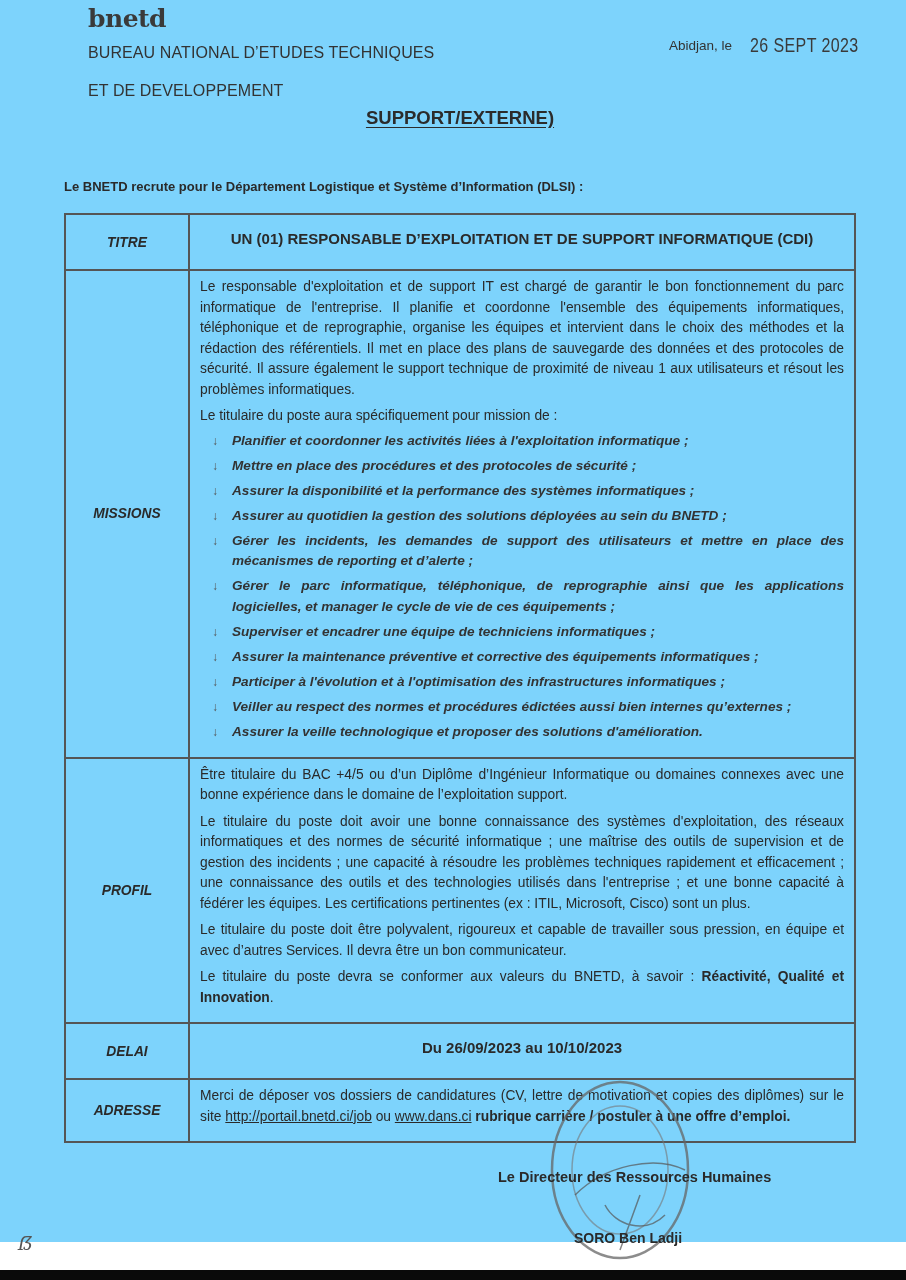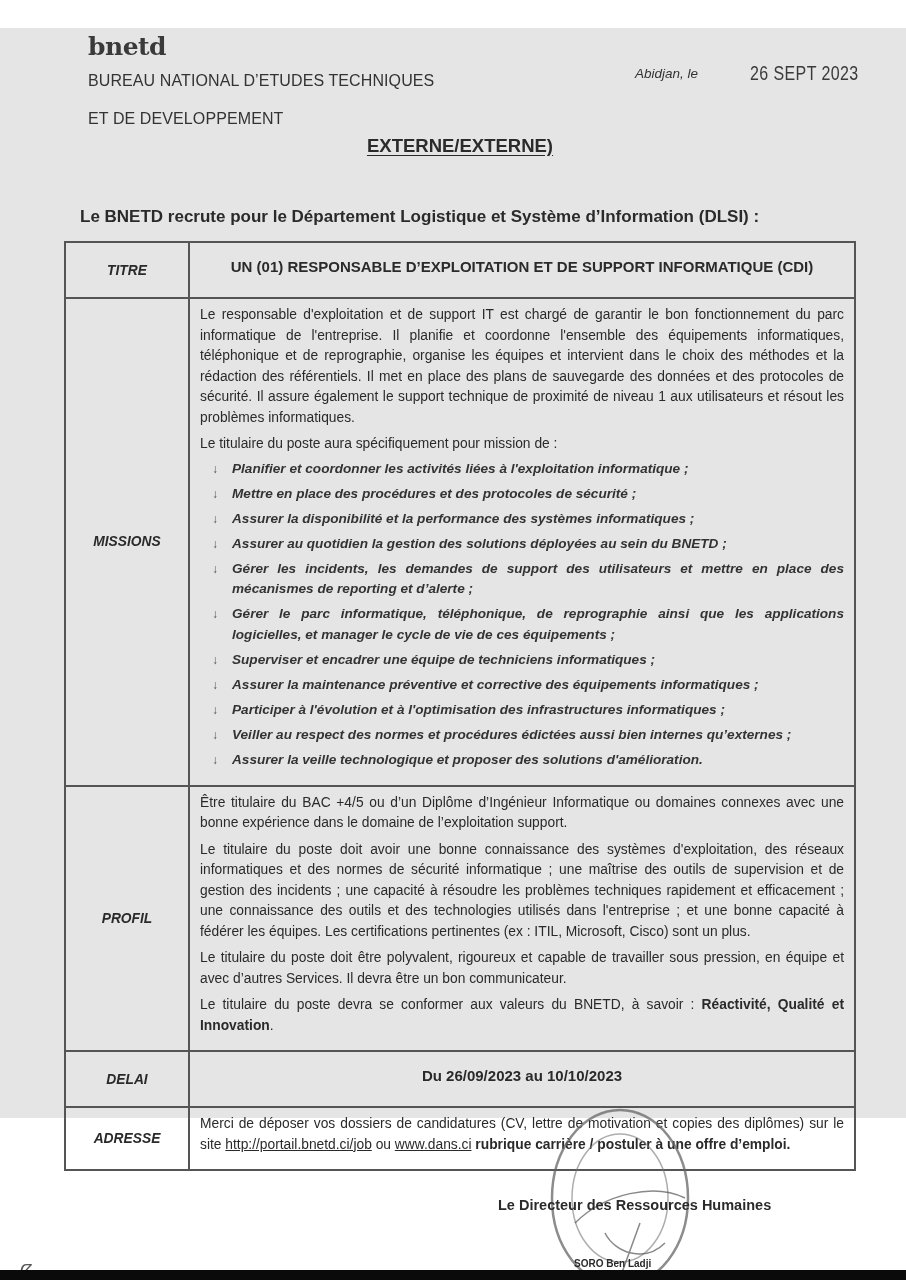--- a/index.html
+++ b/index.html
@@ -11,23 +11,22 @@
       width: 906px;
       height: 1280px;
       position: relative;
       overflow: hidden;
       font-family: "Liberation Sans", sans-serif;
       color: #2a2a2a;
     }
     .page {
       position: absolute;
       left: 0; top: 0;
-      width: 906px; height: 1090px;
-      background: #e5e5e5;
-      margin-top: 28px;
+      width: 906px; height: 1242px;
+      background: #7dd3fc;
     }
     .bottom-bar {
       position: absolute;
       left: 0; top: 1270px;
       width: 906px; height: 10px;
       background: #0a0a0a;
     }
     .logo {
       position: absolute;
       left: 88px; top: 4px;
@@ -41,24 +40,23 @@
       position: absolute;
       left: 88px;
       font-size: 16px;
       color: #333;
       letter-spacing: 0.1px;
     }
     .org-line.l1 { top: 44px; }
     .org-line.l2 { top: 82px; }
     .dateline {
       position: absolute;
-      left: 635px; top: 38px;
+      left: 669px; top: 38px;
       font-size: 13.5px;
       color: #333;
-      font-style: italic;
     }
     .date-stamp {
       position: absolute;
       left: 750px; top: 34px;
       font-family: "Liberation Sans Narrow", "Liberation Sans", sans-serif;
       font-size: 20px;
       color: #3a3a3a;
       letter-spacing: 0.5px;
       transform: scaleX(0.8);
       transform-origin: left top;
@@ -71,22 +69,22 @@
       font-size: 18.5px;
       font-weight: bold;
       color: #2b2b2b;
       text-decoration: underline;
       text-underline-offset: 3px;
       line-height: 29px;
       top: 103px;
     }
     .intro {
       position: absolute;
-      left: 80px; top: 179px;
-      font-size: 17px;
+      left: 64px; top: 179px;
+      font-size: 13px;
       font-weight: bold;
       color: #2a2a2a;
     }
     table.main {
       position: absolute;
       left: 64px; top: 213px;
       width: 792px;
       border-collapse: collapse;
       border: 2px solid #555;
     }
@@ -152,21 +150,21 @@
       position: absolute;
       left: 498px; top: 1169px;
       font-weight: bold;
       font-size: 14.5px;
       color: #2a2a2a;
     }
     .signature-name {
       position: absolute;
       left: 574px; top: 1230px;
       font-weight: bold;
-      font-size: 10px;
+      font-size: 14px;
       color: #2a2a2a;
     }
     .stamp {
       position: absolute;
       left: 545px; top: 1075px;
       width: 150px; height: 190px;
       pointer-events: none;
     }
     .initials {
       position: absolute;
@@ -183,21 +181,21 @@
 <div class="page">
 
   <div class="logo">bnetd</div>
   <div class="org-line l1">BUREAU NATIONAL D’ETUDES TECHNIQUES</div>
   <div class="org-line l2">ET DE DEVELOPPEMENT</div>
 
   <div class="dateline">Abidjan, le</div>
   <div class="date-stamp">26 SEPT 2023</div>
 
   <div class="title">
-    <div>EXTERNE/EXTERNE)</div>
+    <div>SUPPORT/EXTERNE)</div>
   </div>
 
   <div class="intro">Le BNETD recrute pour le Département Logistique et Système d’Information (DLSI) :</div>
 
   <table class="main">
     <tbody>
         <tr class="row-titre">
       <td class="label">TITRE</td>
       <td class="content">UN (01) RESPONSABLE D’EXPLOITATION ET DE SUPPORT INFORMATIQUE (CDI)</td>
     </tr>

